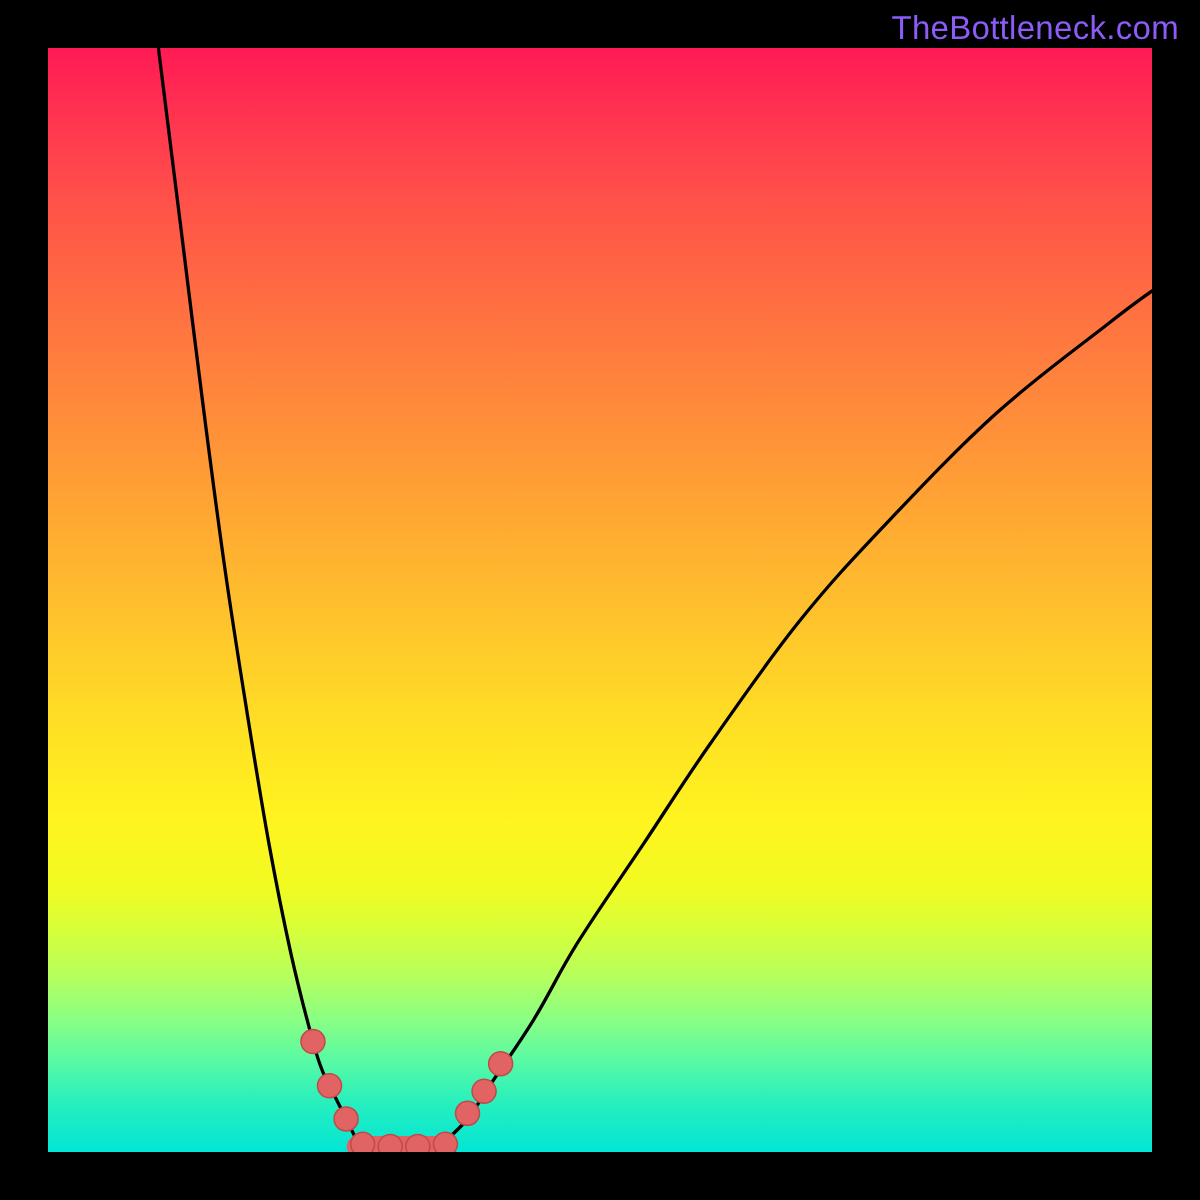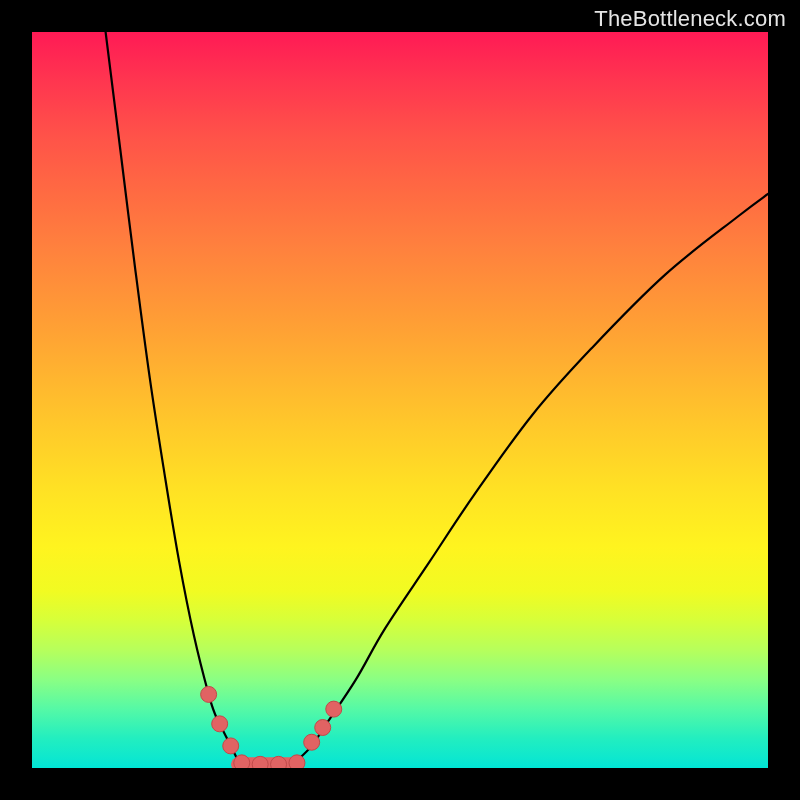--- a/index.html
+++ b/index.html
@@ -45,21 +45,21 @@
       #22eec0 96%,
       #0be7d0 99%,
       #00e6d6 100%
     );
     overflow: hidden;
   }
   .watermark {
     position: absolute;
     top: 6px;
     right: 14px;
-    color: #e5e5e5;
+    color: #8b5cf6;
     font-size: 22px;
     letter-spacing: 0.2px;
     font-weight: 500;
     user-select: none;
   }
   svg.curves {
     position: absolute;
     left: 0;
     top: 0;
     width: 736px;

